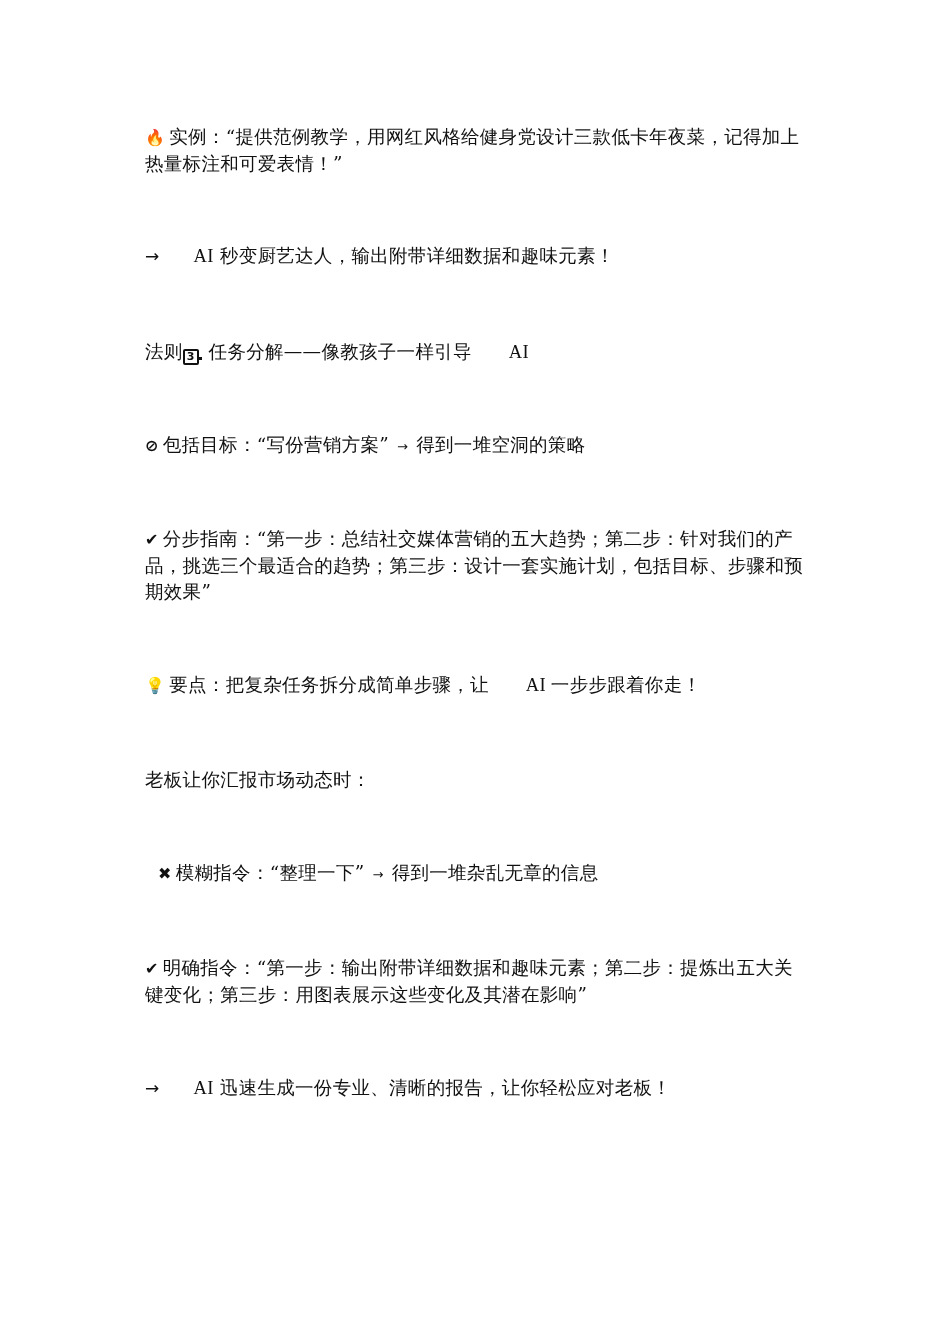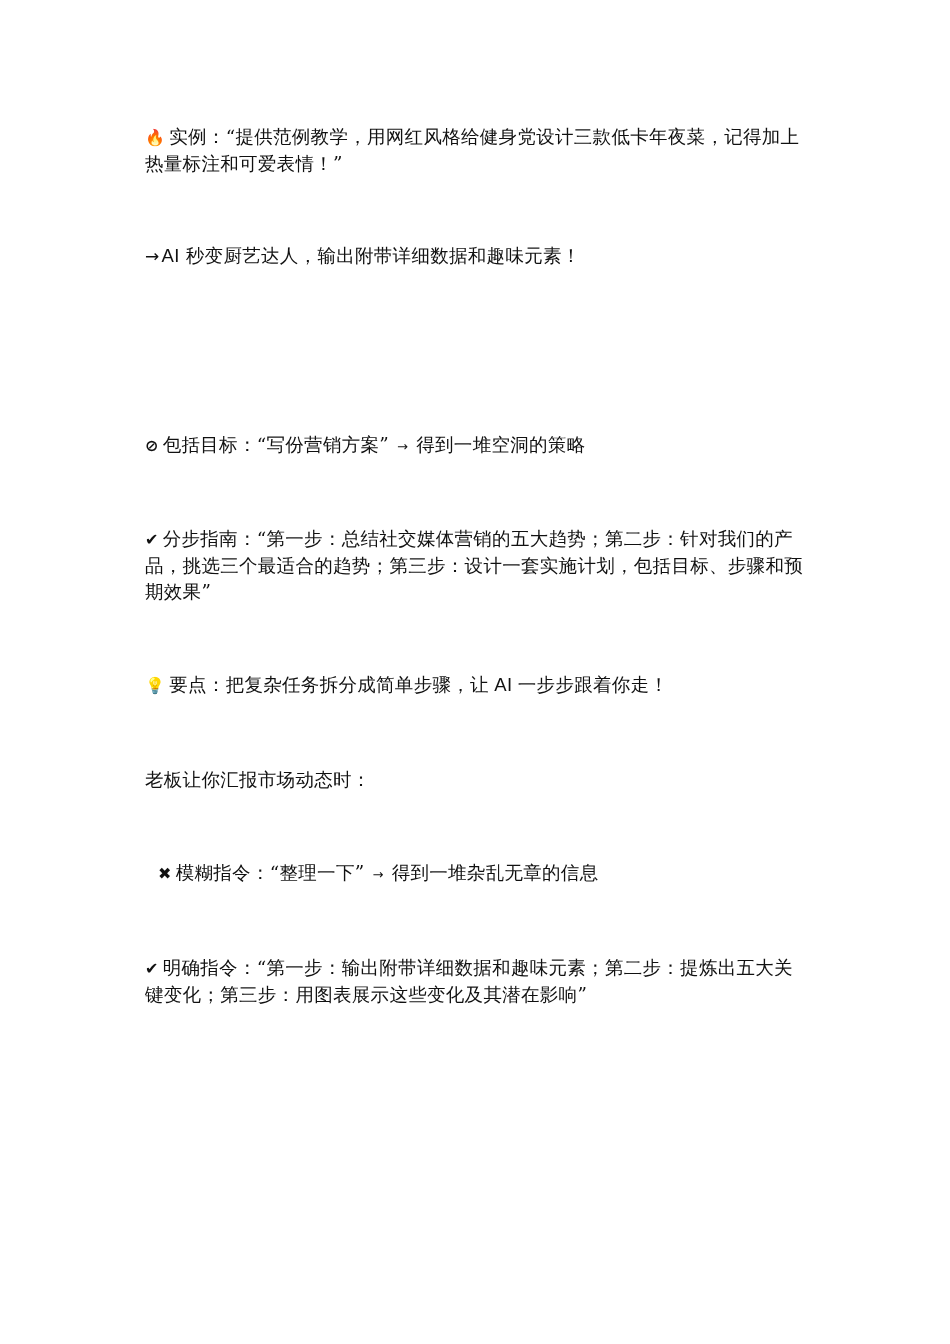--- a/index.html
+++ b/index.html
@@ -26,21 +26,22 @@
       left: 145px;
       width: 660px;
       font-size: 18.5px;
       line-height: 26px;
       letter-spacing: 0.3px;
       margin: 0;
       white-space: normal;
       word-break: break-all;
     }
     .ai {
-      font-family: Liberation Sans, sans-serif;
+      font-family: Liberation Serif, serif;
+      margin-left: 32px;
     }
     .icon {
       display: inline-block;
       font-family: "DejaVu Sans", sans-serif;
       font-size: 16px;
       margin-right: 4px;
       vertical-align: 0px;
     }
     .box-num {
       display: inline-block;
@@ -84,20 +85,23 @@
 <div class="page">
 
   <p class="para" style="top:124px;">
     <span class="icon">🔥</span><span>实例：“提供范例教学，用网红风格给健身党设计三款低卡年夜菜，记得加上热量标注和可爱表情！”</span>
   </p>
 
   <p class="para" style="top:243px;">
     <span class="arrow-lead">→</span><span class="ai">AI</span><span> 秒变厨艺达人，输出附带详细数据和趣味元素！</span>
   </p>
 
+  <p class="para" style="top:339px;">
+    <span>法则</span><span class="box-num">3</span><span>任务分解——像教孩子一样引导</span><span class="ai"> AI</span>
+  </p>
 
   <p class="para" style="top:432px;">
     <span class="icon" style="font-weight:bold;">⊘</span><span>包括目标：“写份营销方案”</span><span class="arrow-sm">→</span><span>得到一堆空洞的策略</span>
   </p>
 
   <p class="para" style="top:526px;">
     <span class="icon">✔</span><span>分步指南：“第一步：总结社交媒体营销的五大趋势；第二步：针对我们的产品，挑选三个最适合的趋势；第三步：设计一套实施计划，包括目标、步骤和预期效果”</span>
   </p>
 
   <p class="para" style="top:672px;">
@@ -109,15 +113,18 @@
   </p>
 
   <p class="para" style="top:860px;margin-left:13px;">
     <span class="icon" style="font-weight:bold;">✖</span><span>模糊指令：“整理一下”</span><span class="arrow-sm">→</span><span>得到一堆杂乱无章的信息</span>
   </p>
 
   <p class="para" style="top:955px;">
     <span class="icon">✔</span><span>明确指令：“第一步：输出附带详细数据和趣味元素；第二步：提炼出五大关键变化；第三步：用图表展示这些变化及其潜在影响”</span>
   </p>
 
+  <p class="para" style="top:1075px;">
+    <span class="arrow-lead">→</span><span class="ai">AI</span><span> 迅速生成一份专业、清晰的报告，让你轻松应对老板！</span>
+  </p>
 
 
 </div>
 
 </body></html>

